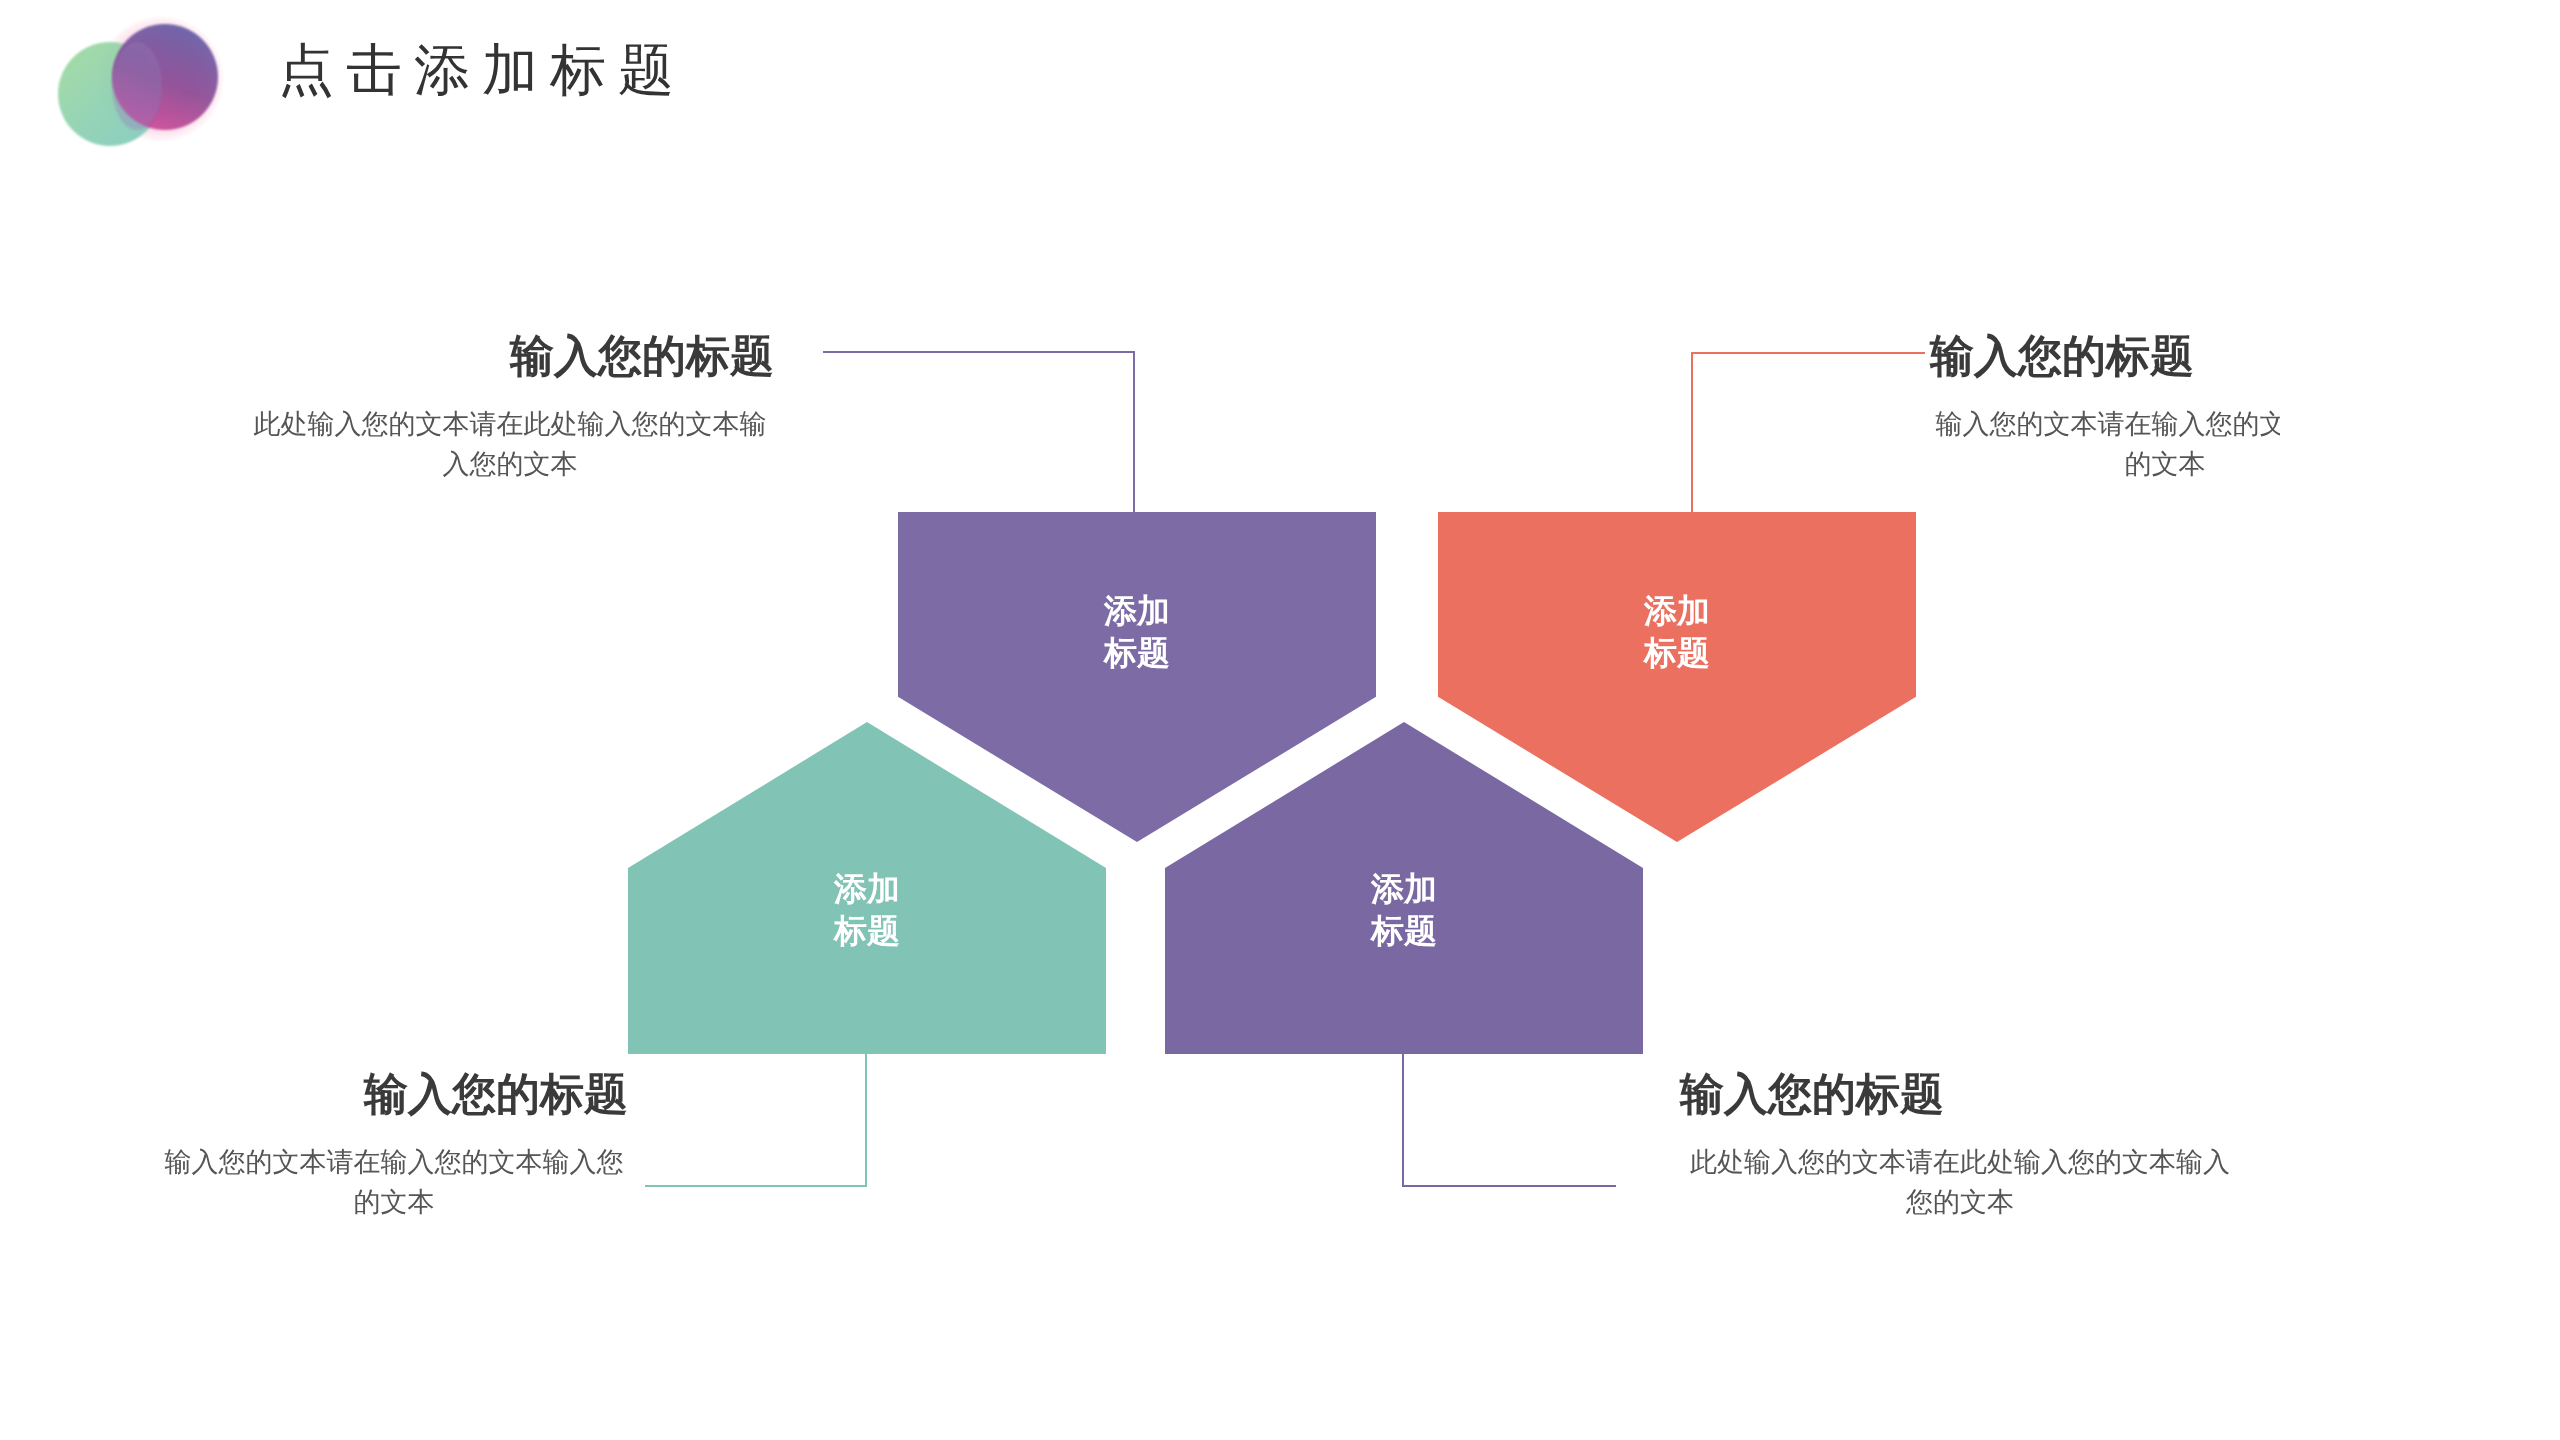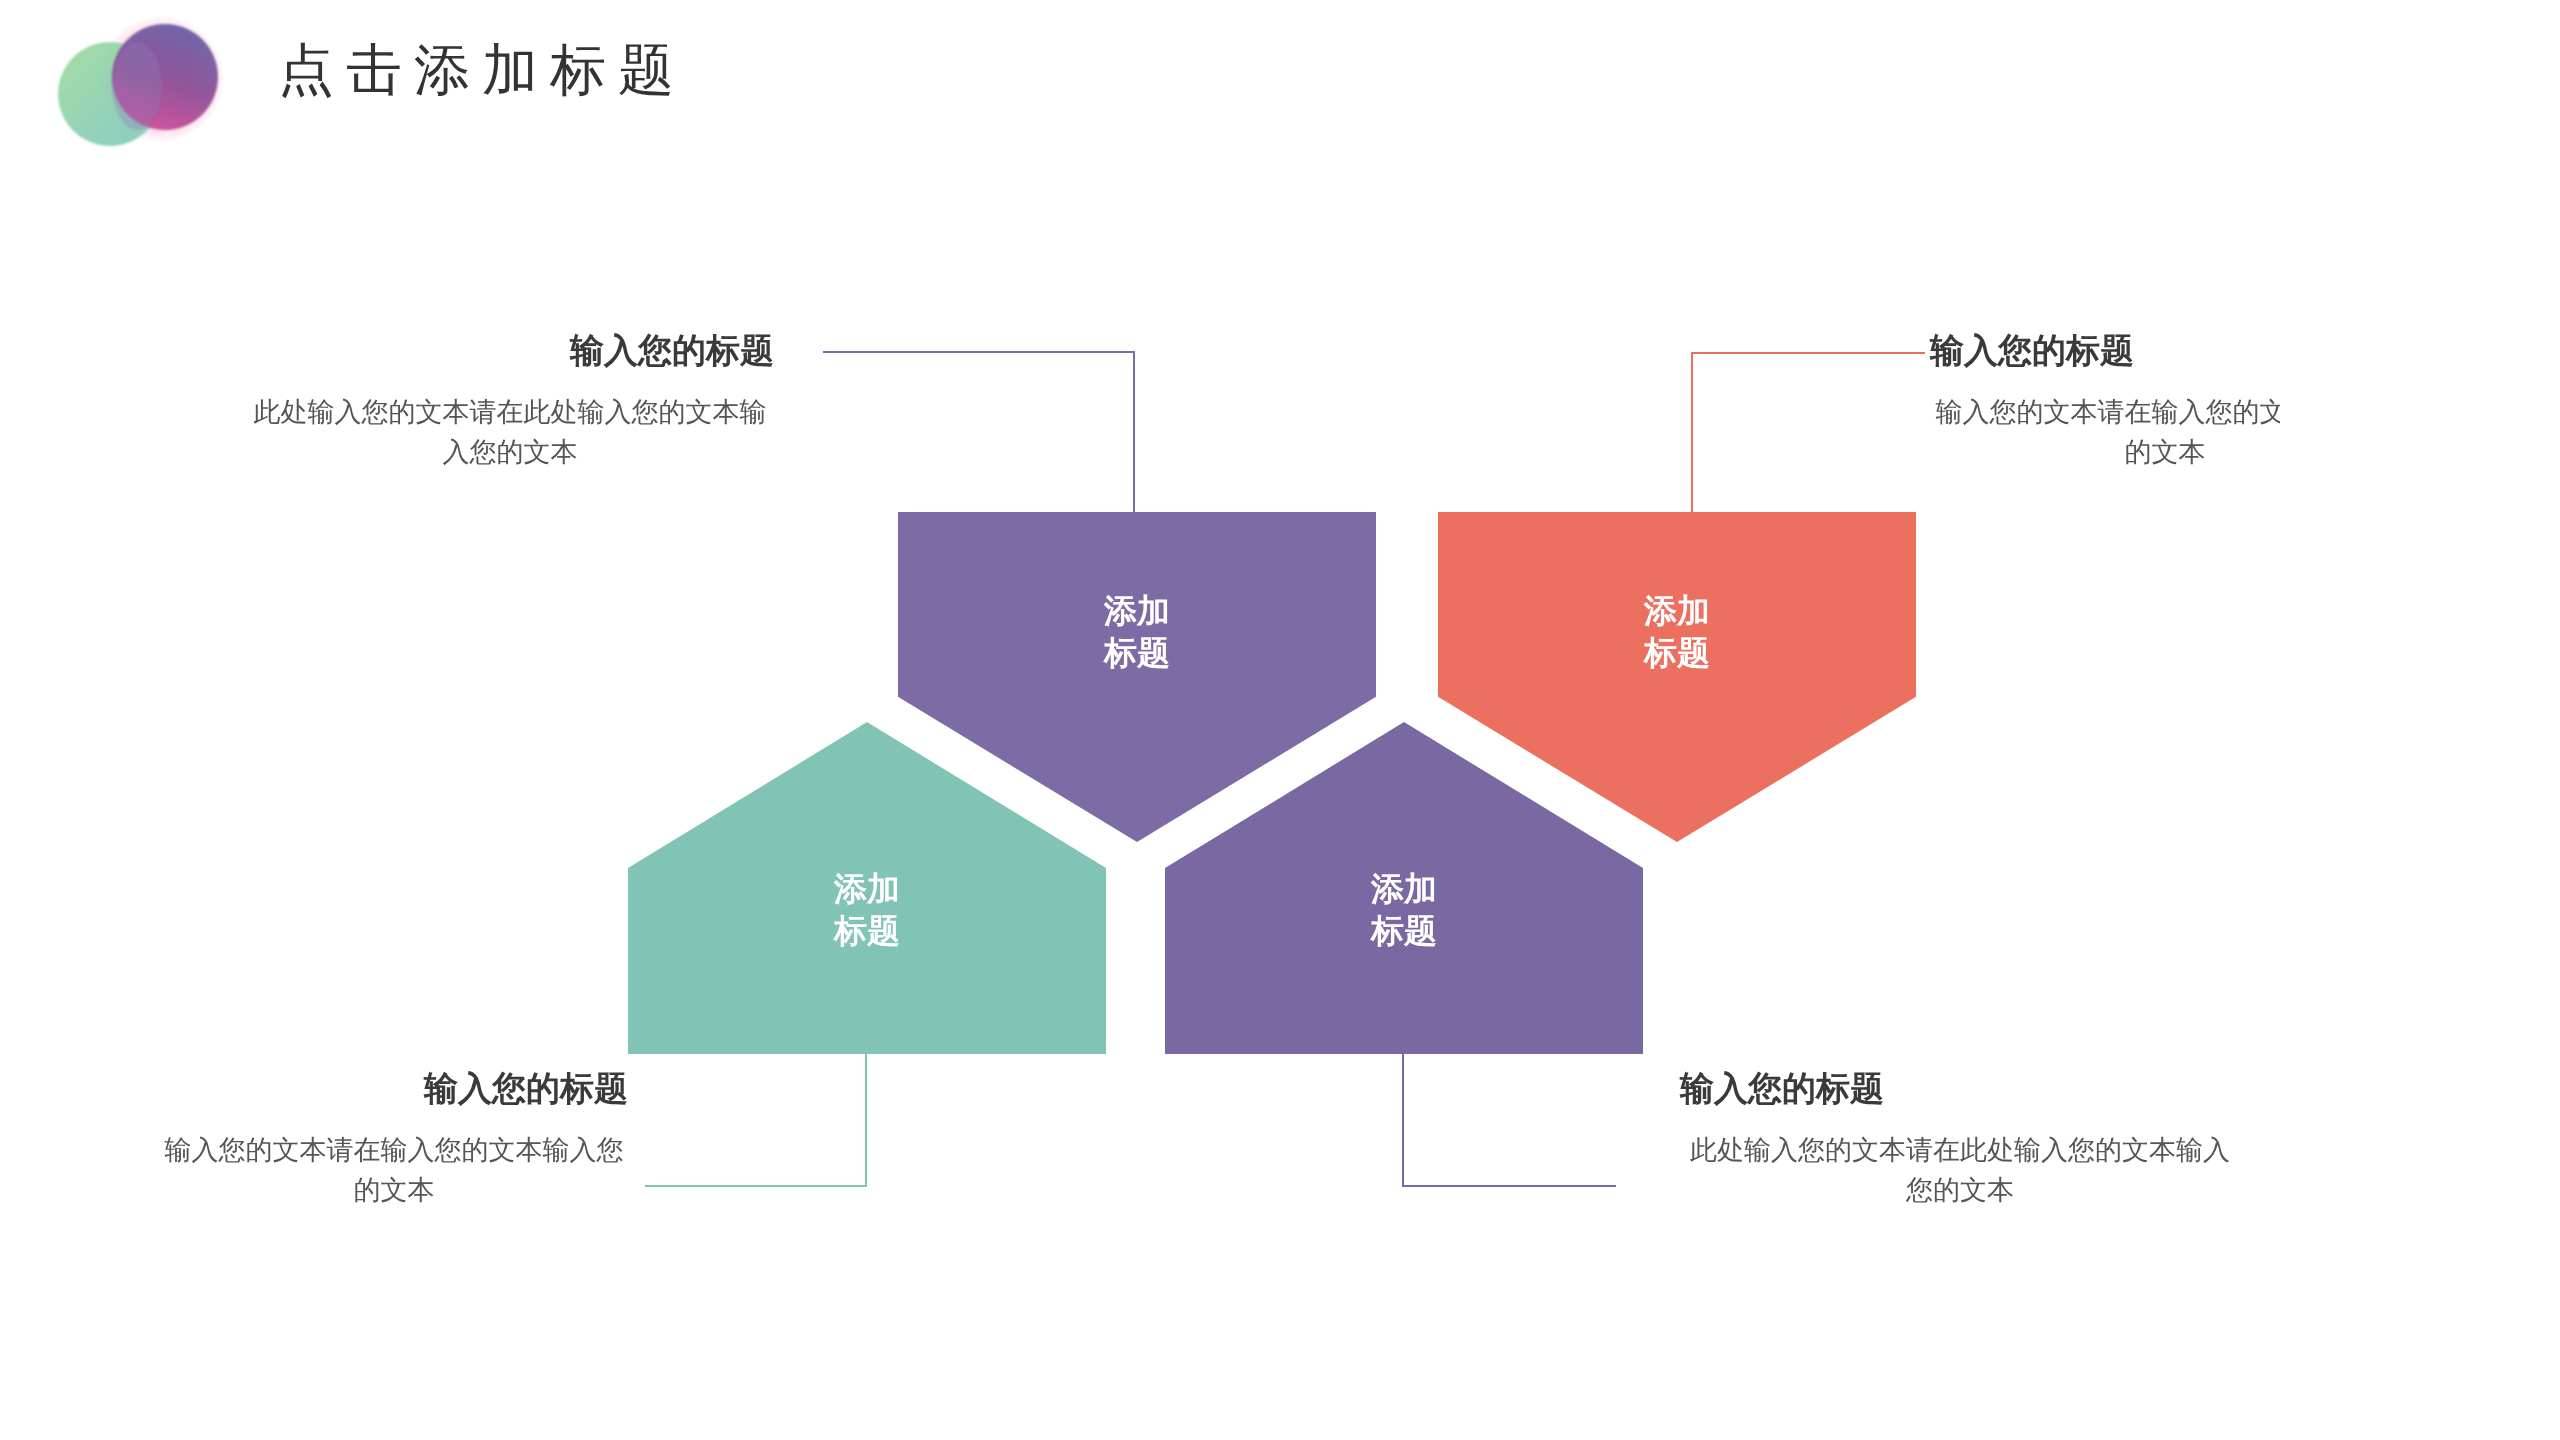--- a/index.html
+++ b/index.html
@@ -118,21 +118,21 @@
 
   
   .conn { position: absolute; }
   .conn .h, .conn .v { position: absolute; }
   .conn .h { height: 0; border-top-width: 2px; border-top-style: solid; }
   .conn .v { width: 0; border-left-width: 2px; border-left-style: solid; }
 
   
   .callout { position: absolute; }
   .callout .callout-title {
-    font-size: 34px;
+    font-size: 44px;
     font-weight: bold;
     color: #3a3a3a;
     line-height: 1.2;
     margin-bottom: 22px;
     white-space: nowrap;
   }
   .callout .callout-body {
     font-size: 27px;
     color: #555555;
     line-height: 1.48;

